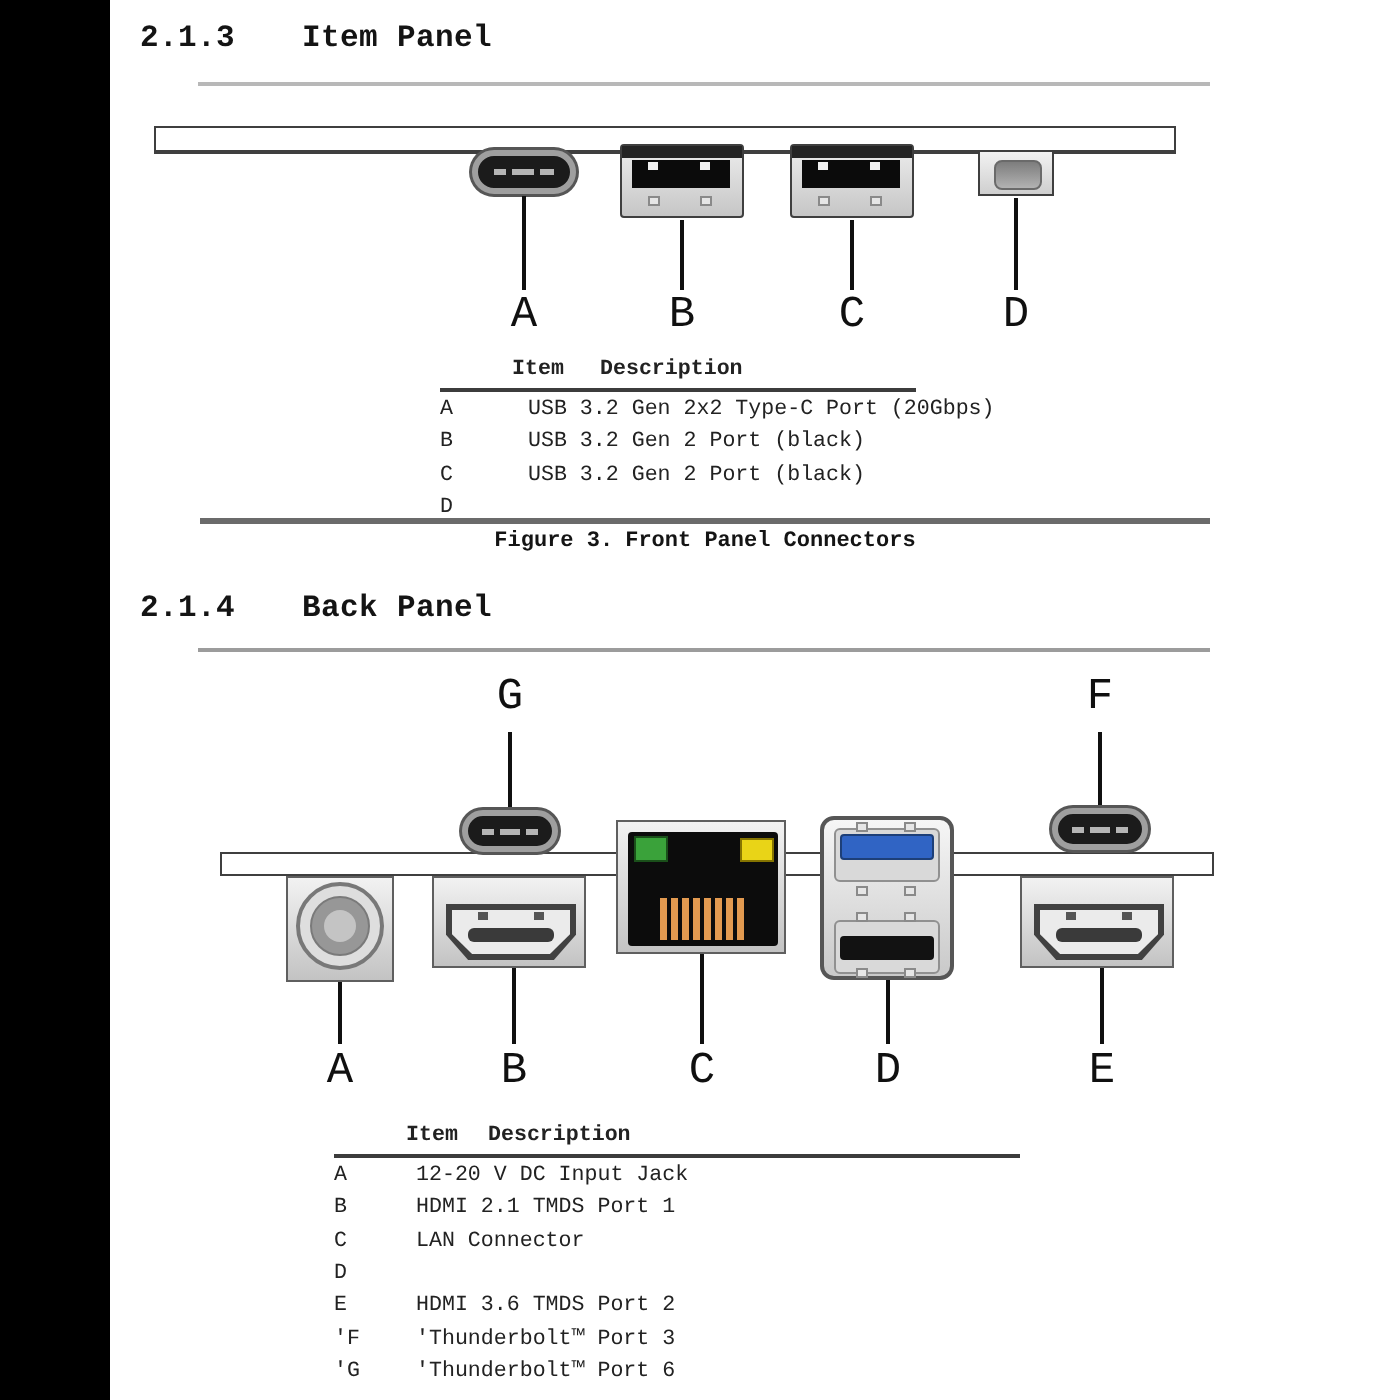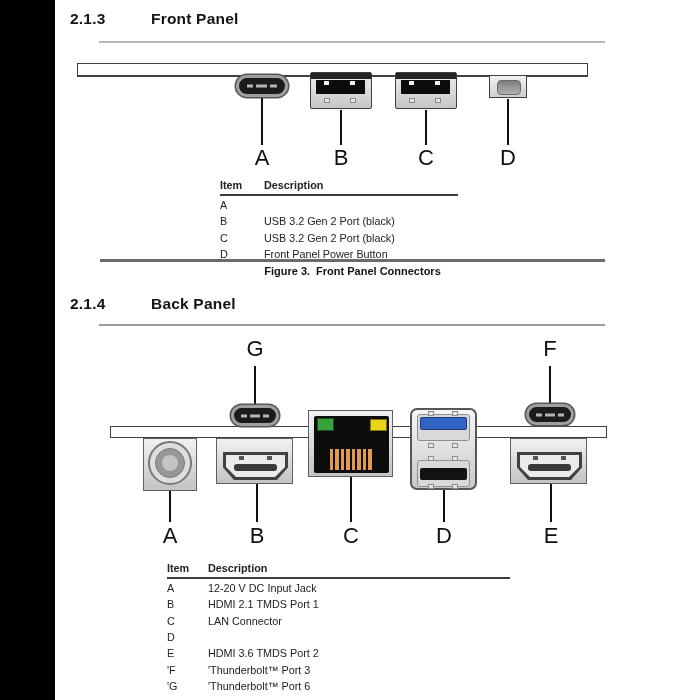--- a/index.html
+++ b/index.html
@@ -1,17 +1,17 @@
 <!DOCTYPE html>
 <html><head>
 <meta charset="utf-8">
 <style>
   html,body{margin:0;padding:0;background:#ffffff;}
   .page{position:relative;width:688px;height:700px;background:#ffffff;overflow:hidden;
-        font-family:Liberation Sans, sans-serif;color:#141414;}
+        font-family:Liberation Mono, monospace;color:#141414;}
   .leftbar{position:absolute;left:0;top:0;width:55px;height:700px;background:#000000;}
   .hnum{position:absolute;left:70px;font-size:15.5px;font-weight:bold;letter-spacing:.2px;}
   .htitle{position:absolute;left:151px;font-size:15.5px;font-weight:bold;letter-spacing:.2px;}
   .rule{position:absolute;background:#b8b8b8;height:2px;}
   .vline{position:absolute;width:1.5px;background:#101010;}
   .dlabel{position:absolute;transform:translateX(-50%);font-size:22px;font-weight:500;color:#101010;line-height:1;}
   
   .chassis{position:absolute;background:#ffffff;border:1.5px solid #3f3f3f;box-sizing:border-box;}
   
   .pill{position:absolute;background:#1b1b1b;border:3px solid #9f9f9f;border-radius:12px;
@@ -48,37 +48,37 @@
   .pins{position:absolute;left:21px;top:38px;width:43px;height:21px;
         background:repeating-linear-gradient(90deg,#e29a50 0px,#e29a50 3.5px,#0c0c0c 3.5px,#0c0c0c 5.5px);}
   
   .stack{position:absolute;left:410px;top:408px;width:67px;height:82px;border-radius:7px;
          background:linear-gradient(180deg,#f6f6f6,#c9c9c9);border:2px solid #565656;box-sizing:border-box;}
   .subpanel{position:absolute;left:5px;width:53px;height:27px;border:1px solid #909090;border-radius:3px;
          background:#d9d9d9;box-sizing:border-box;}
   
   .tbl{position:absolute;font-size:10.8px;color:#222;}
   .trow{display:flex;height:16.4px;line-height:16.4px;white-space:nowrap;}
-  .thdr{font-weight:bold;}
+  .thdr{font-weight:bold;margin-left:36px;}
   .titem{flex:none;}
   .t1 .titem{width:44px;}
   .t2 .titem{width:41px;}
   .trule{height:1.5px;background:#3c3c3c;margin-top:1px;margin-bottom:1px;}
   .caption{position:absolute;left:100px;width:505px;top:265px;text-align:center;
            font-size:11px;font-weight:bold;}
   .caption span{margin:17px 3px;}
 </style>
 </head>
 <body>
 
 <div class="page">
   <div class="leftbar"></div>
 
   <div class="hnum" style="top:10px;">2.1.3</div>
-  <div class="htitle" style="top:10px;">Front Panel</div>
+  <div class="htitle" style="top:10px;">Item Panel</div>
   <div class="rule" style="left:99px;top:41px;width:506px;"></div>
 
   <div>
     <div class="chassis" style="left:77px;top:63px;width:511px;height:14px;border-bottom-width:2.5px;"></div>
 
     <div class="pill" style="left:236px;top:75px;width:52px;height:22px;">
       <div class="tongue" style="width:30px;"></div>
       <div class="tick" style="left:14px;"></div>
       <div class="tick" style="left:28px;"></div>
     </div>
@@ -117,32 +117,32 @@
   </div>
 
   <div class="tbl t1" style="left:220px;top:177px;width:238px;">
     <div class="trow thdr">
       <div class="titem">Item</div>
       <div>Description</div>
     </div>
     <div class="trule"></div>
     <div class="trow">
       <div class="titem">A</div>
+      <div>USB 3.2 Gen 2x2 Type-C Port (20Gbps)</div>
     </div>
     <div class="trow">
       <div class="titem">B</div>
       <div>USB 3.2 Gen 2 Port (black)</div>
     </div>
     <div class="trow">
       <div class="titem">C</div>
       <div>USB 3.2 Gen 2 Port (black)</div>
     </div>
     <div class="trow">
       <div class="titem">D</div>
-      <div>Front Panel Power Button</div>
     </div>
   </div>
 
   <div class="rule" style="left:100px;top:259px;width:505px;height:2.5px;background:#6b6b6b;"></div>
 
   <div class="caption">
     <span>Figure 3.</span><span>Front Panel Connectors</span>
   </div>
 
   <div class="hnum" style="top:295px;">2.1.4</div>

